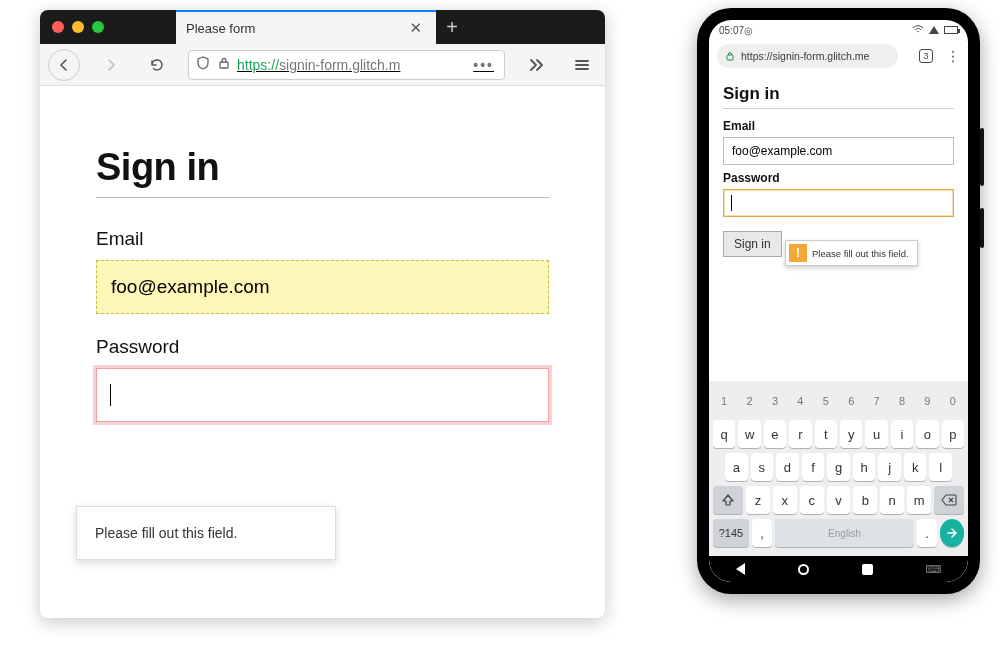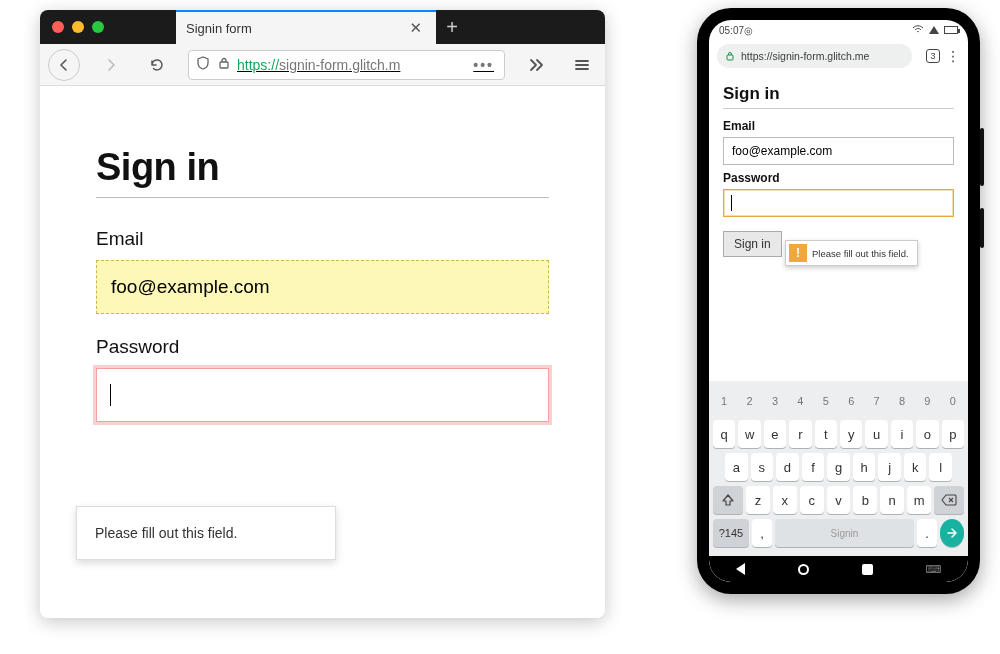--- a/index.html
+++ b/index.html
@@ -211,21 +211,21 @@
     height: 24px;
     background: #eef0f0;
     border-radius: 12px;
     display:flex;
     align-items:center;
     padding:0 8px;
     font-size:10.5px;
     color:#3b3b3b;
     gap:6px;
   }
-  .phone-urlrow { display:flex; align-items:center; gap:6px; padding-right:8px; }
+  .phone-urlrow { display:flex; align-items:center; gap:13px; padding-right:8px; }
   .phone-urlrow .sq { width:14px;height:14px;border:1.5px solid #444;border-radius:3px;font-size:9px;display:flex;align-items:center;justify-content:center;color:#444; }
   .phone-urlrow .dots { font-size:14px;color:#444;line-height:0; }
   .phone-page {
     padding: 6px 14px 0 14px;
     position:relative;
     flex:0 0 auto;
   }
   .phone-h1 {
     font-size: 17px;
     font-weight: 700;
@@ -334,21 +334,21 @@
 
 <div class="desktop-window">
 
   <div class="titlebar">
     <div class="traffic-lights">
       <div class="light red"></div>
       <div class="light yellow"></div>
       <div class="light green"></div>
     </div>
     <div class="tab">
-      <span class="tab-title">Signin form</span>
+      <span class="tab-title">Please form</span>
       <span class="tab-close">✕</span>
     </div>
     <div class="newtab">+</div>
   </div>
 
   <div class="toolbar">
     <div class="nav-btn circled">
       <svg width="16" height="16" viewBox="0 0 16 16">
           <path d="M10 3 5 8l5 5" stroke="#555" stroke-width="1.6" fill="none" stroke-linecap="round" stroke-linejoin="round"></path>
         </svg>
@@ -515,21 +515,21 @@
           <div class="key back">
           <svg width="16" height="12" viewBox="0 0 16 12">
               <path d="M5 1 1 6l4 5h9c.6 0 1-.4 1-1V2c0-.6-.4-1-1-1H5Z" fill="none" stroke="#444" stroke-width="1.1"></path>
               <path d="M8 4l4 4M12 4 8 8" stroke="#444" stroke-width="1.1"></path>
             </svg>
         </div>
       </div>
       <div class="krow">
         <div class="key num">?145</div>
         <div class="key" style="max-width:20px">,</div>
-        <div class="key space">Signin</div>
+        <div class="key space">English</div>
         <div class="key" style="max-width:20px">.</div>
         <div class="key enter">
           <svg width="14" height="14" viewBox="0 0 14 14">
               <path d="M3 7h7M7 3l4 4-4 4" stroke="#fff" stroke-width="1.6" fill="none" stroke-linecap="round" stroke-linejoin="round"></path>
             </svg>
         </div>
       </div>
     </div>
 
     <div class="navbar">

